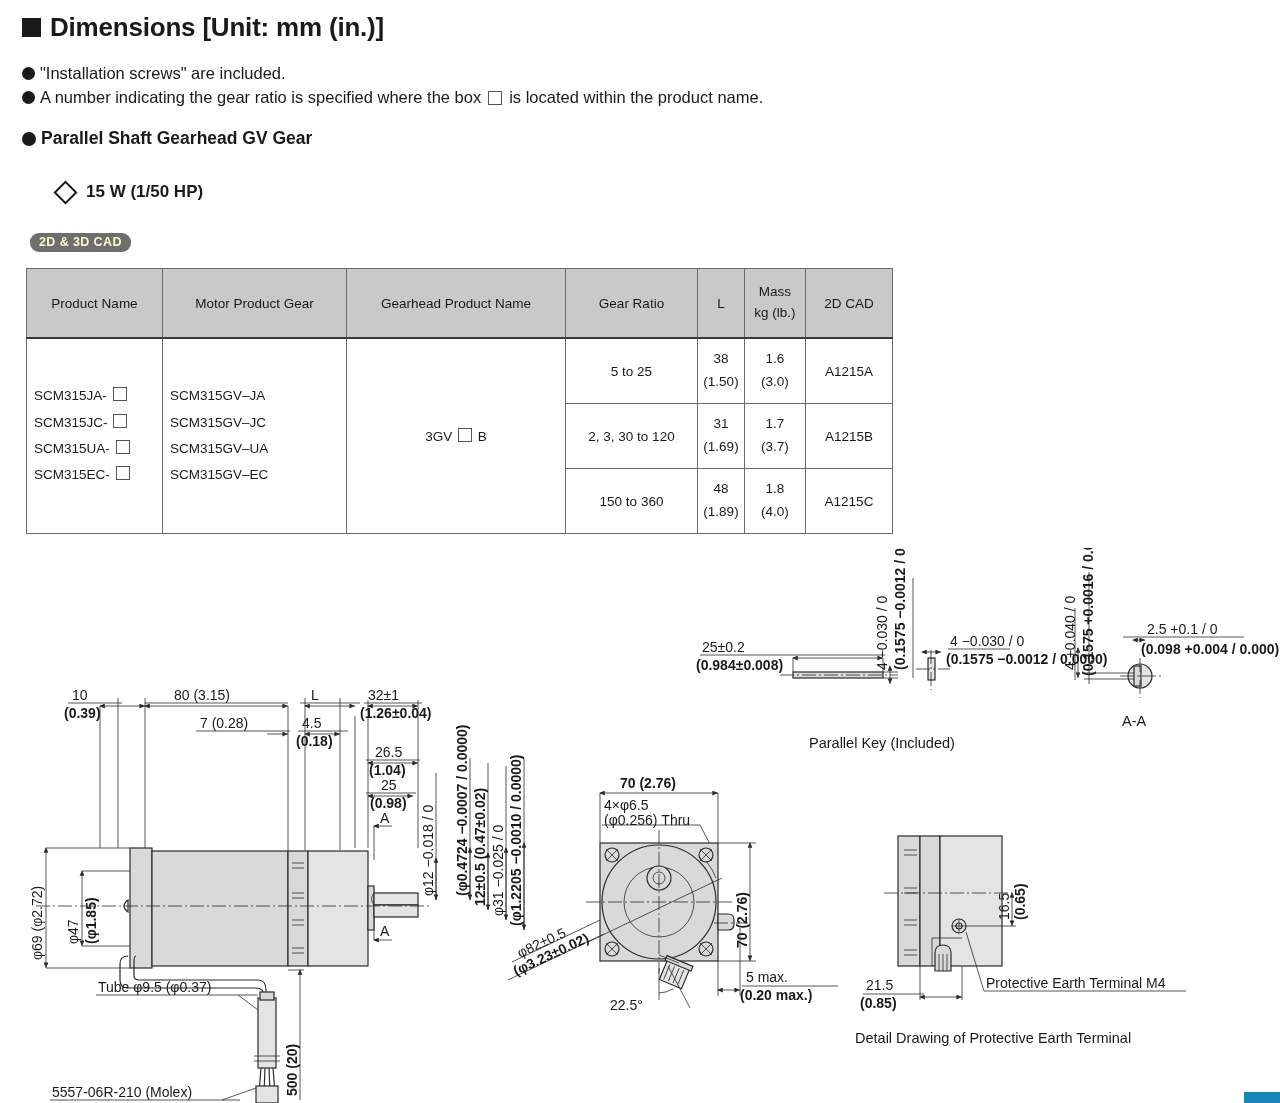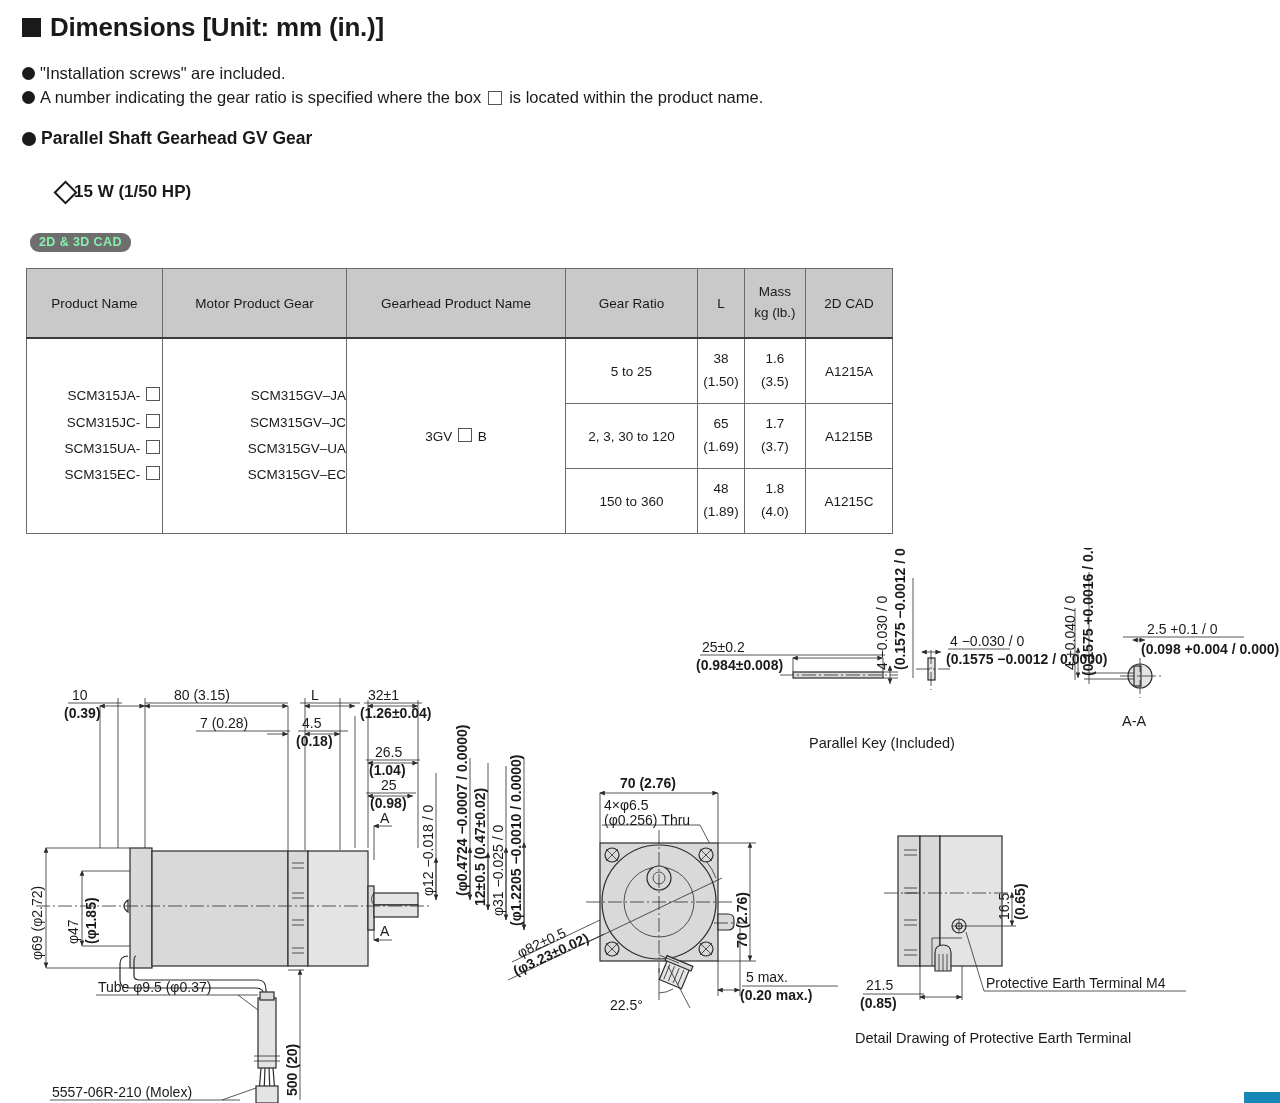--- a/index.html
+++ b/index.html
@@ -22,42 +22,42 @@
   .sq-bullet { width:19px; height:19px; background:#1a1a1a; display:inline-block; }
 
   .note { position:absolute; font-size:16.5px; display:flex; align-items:center; gap:5px; white-space:nowrap;}
   .dot-bullet { width:13px; height:13px; border-radius:50%; background:#1a1a1a; display:inline-block; flex:none;}
   .note1 { left:22px; top:64px; }
   .note2 { left:22px; top:88px; }
   .note3 { left:22px; top:128px; font-size:17.5px; font-weight:bold; }
   .note3 .dot-bullet { width:14px; height:14px; }
   .boxglyph { display:inline-block; width:12px; height:12px; border:1.6px solid #555; margin:0 2px; vertical-align:-1px;}
 
-  .subhead { position:absolute; left:57px; top:182px; font-size:17px; font-weight:bold; display:flex; align-items:center; gap:0;}
+  .subhead { position:absolute; left:57px; top:182px; font-size:17px; font-weight:bold; display:flex; align-items:center; gap:12px;}
   .diamond { width:13px; height:13px; border:2px solid #1a1a1a; transform:rotate(45deg); display:inline-block; flex:none;}
 
   
   .cad-badge {
     position:absolute; left:30px; top:233px;
-    background:#6e6e6e; color:#86efac;
+    background:#6e6e6e; color:#fef9c3;
     border-radius:9px; padding:2px 9px 3px 9px;
     font-size:12.5px; font-weight:bold; letter-spacing:0.4px;
   }
 
   
   .tbl { position:absolute; left:26px; top:268px; border-collapse:collapse; }
   .tbl td, .tbl th {
     border:1px solid #6a6a6a;
     font-size:13.5px; font-weight:normal;
     text-align:center; vertical-align:middle;
     padding:0; color:#1a1a1a;
   }
   .tbl thead th { background:#c9c9c9; height:68px; border-bottom:2px solid #3a3a3a; font-weight:normal;}
   .tbl .hdr-two { line-height:1.55;text-align:center; }
-  .tbl td.lft { text-align:right; }
+  .tbl td.lft { text-align:left; padding-left:7px; }
   .tbl .rowsep { border-top:1.6px solid #5a5a5a; }
   .c-pn  { width:135px; }
   .c-mpn { width:183px; }
   .c-gpn { width:218px; }
   .c-gr  { width:131px; }
   .c-l   { width:46px; }
   .c-m   { width:60px; }
   .c-cad { width:86px; }
   .twoline { line-height:1.7;margin-top:48px; }
   .namelist { line-height:1.95; font-size:13.5px; }
@@ -142,28 +142,28 @@
           <span class="boxglyph"></span>
           <span>B</span>
         </td>
         <td class="tall body-first">5 to 25</td>
         <td class="tall body-first twoline">
           <div>38</div>
           <div>(1.50)</div>
         </td>
         <td class="tall body-first twoline">
           <div>1.6</div>
-          <div>(3.5)</div>
+          <div>(3.0)</div>
         </td>
         <td class="tall body-first">A1215A</td>
       </tr>
       <tr>
         <td class="tall rowsep">2, 3, 30 to 120</td>
         <td class="tall rowsep twoline">
-          <div>65</div>
+          <div>31</div>
           <div>(1.69)</div>
         </td>
         <td class="tall rowsep twoline">
           <div>1.7</div>
           <div>(3.7)</div>
         </td>
         <td class="tall rowsep">A1215B</td>
       </tr>
       <tr>
         <td class="tall rowsep">150 to 360</td>

